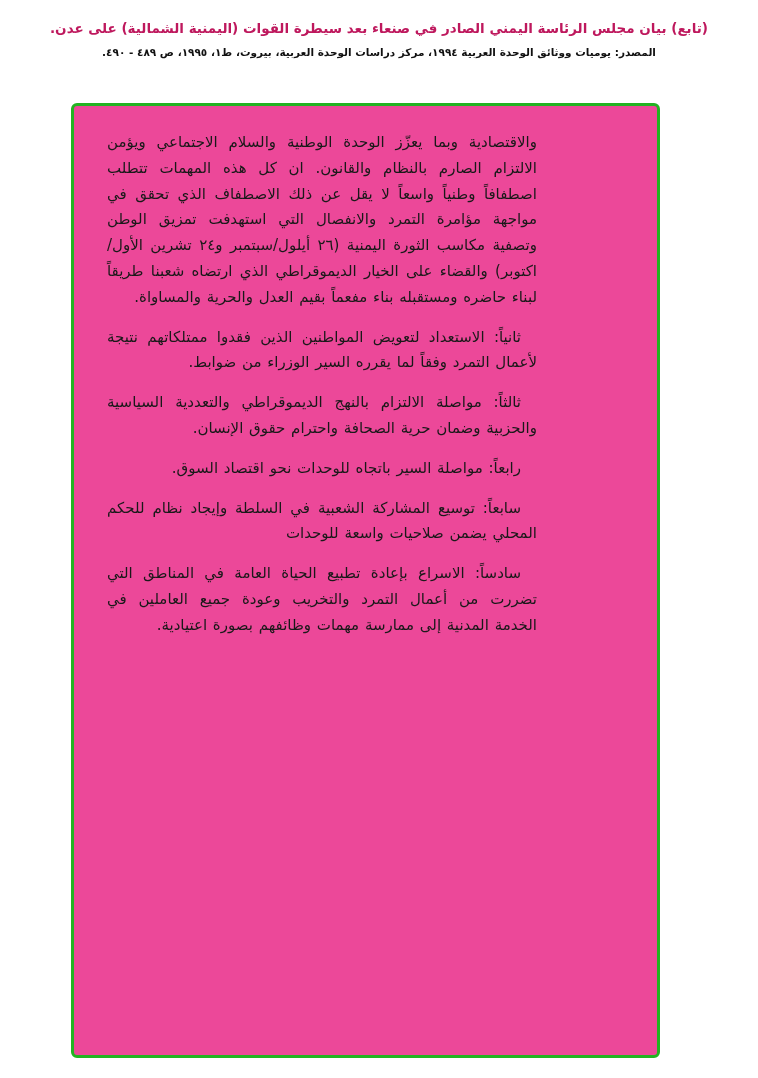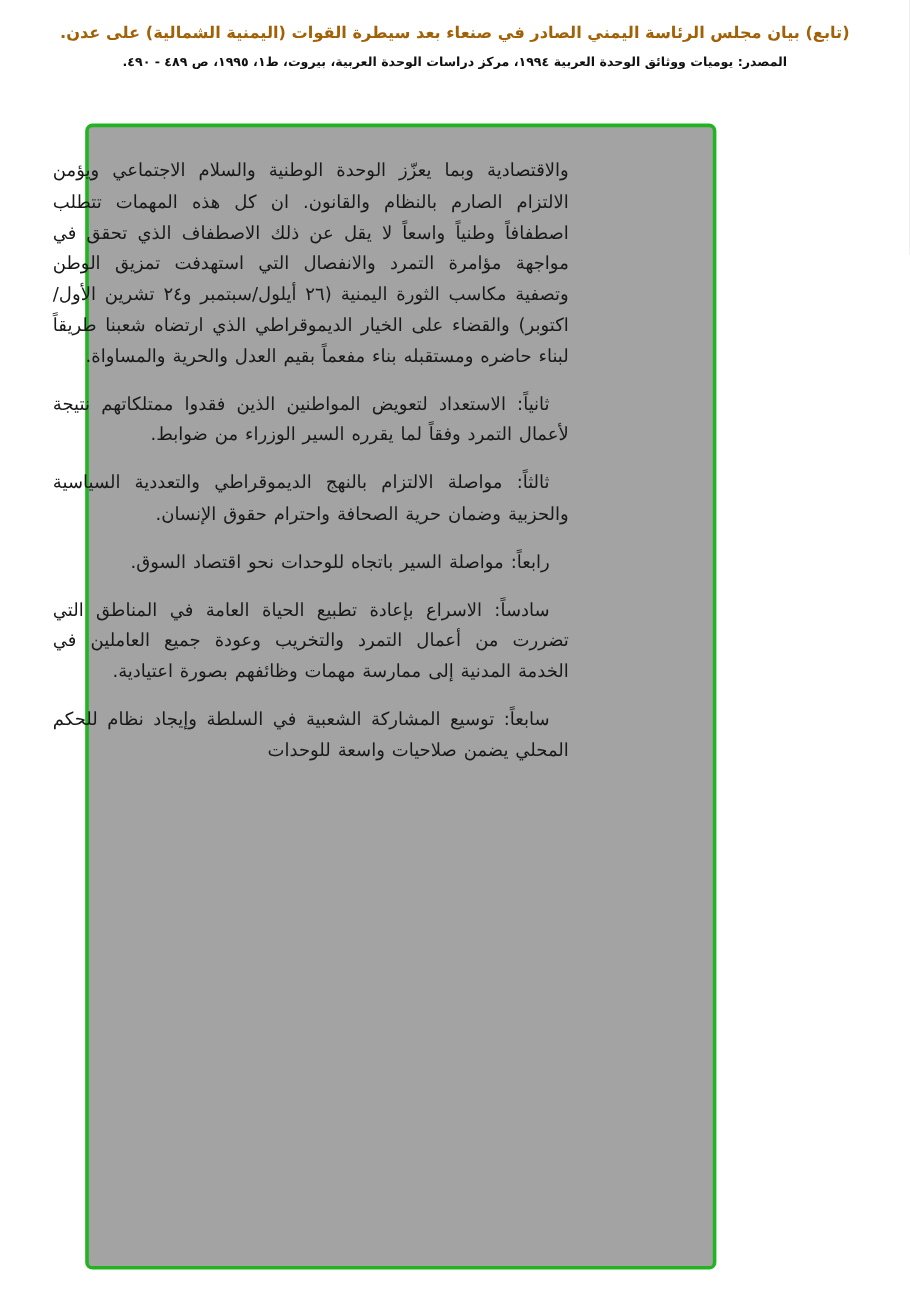--- a/index.html
+++ b/index.html
@@ -20,38 +20,38 @@
     position: absolute;
     top: 18px;
     right: 40px;
     left: 40px;
     text-align: center;
   }
   .doc-title {
     font-size: 13.5px;
     font-weight: bold;
     line-height: 1.6;
-    color: #a16207;
+    color: #be185d;
   }
   .doc-source {
     margin-top: 6px;
     font-size: 10.5px;
     font-weight: bold;
     color: #111111;
     letter-spacing: 0.2px;
   }
   .green-frame {
     position: absolute;
     top: 103px;
     left: 71px;
-    width: 526px;
+    width: 589px;
     height: 955px;
     border: 3px solid var(--frame-color, #22b322);
     border-radius: 6px;
-    background: #a3a3a3;
+    background: #ec4899;
   }
   .text-column {
     position: absolute;
     top: 24px;
     right: 120px;
     width: 430px;
     direction: rtl;
   }
   .text-column p {
     margin: 0 0 14px 0;
@@ -73,16 +73,16 @@
   <div class="doc-title">(تابع) بيان مجلس الرئاسة اليمني الصادر في صنعاء بعد سيطرة القوات (اليمنية الشمالية) على عدن.</div>
   <div class="doc-source">المصدر: يوميات ووثائق الوحدة العربية ١٩٩٤، مركز دراسات الوحدة العربية، بيروت، ط١، ١٩٩٥، ص ٤٨٩ - ٤٩٠.</div>
 </div>
 
 <div class="green-frame">
   <div class="text-column">
     <p class="first">والاقتصادية وبما يعزّز الوحدة الوطنية والسلام الاجتماعي ويؤمن الالتزام الصارم بالنظام والقانون. ان كل هذه المهمات تتطلب اصطفافاً وطنياً واسعاً لا يقل عن ذلك الاصطفاف الذي تحقق في مواجهة مؤامرة التمرد والانفصال التي استهدفت تمزيق الوطن وتصفية مكاسب الثورة اليمنية (٢٦ أيلول/سبتمبر و٢٤ تشرين الأول/ اكتوبر) والقضاء على الخيار الديموقراطي الذي ارتضاه شعبنا طريقاً لبناء حاضره ومستقبله بناء مفعماً بقيم العدل والحرية والمساواة.</p>
     <p>ثانياً: الاستعداد لتعويض المواطنين الذين فقدوا ممتلكاتهم نتيجة لأعمال التمرد وفقاً لما يقرره السير الوزراء من ضوابط.</p>
     <p>ثالثاً: مواصلة الالتزام بالنهج الديموقراطي والتعددية السياسية والحزبية وضمان حرية الصحافة واحترام حقوق الإنسان.</p>
     <p>رابعاً: مواصلة السير باتجاه للوحدات نحو اقتصاد السوق.</p>
+    <p>سابعاً: توسيع المشاركة الشعبية في السلطة وإيجاد نظام للحكم المحلي يضمن صلاحيات واسعة للوحدات</p>
     <p>سادساً: الاسراع بإعادة تطبيع الحياة العامة في المناطق التي تضررت من أعمال التمرد والتخريب وعودة جميع العاملين في الخدمة المدنية إلى ممارسة مهمات وظائفهم بصورة اعتيادية.</p>
-    <p>سابعاً: توسيع المشاركة الشعبية في السلطة وإيجاد نظام للحكم المحلي يضمن صلاحيات واسعة للوحدات</p>
   </div>
 </div>
 
 </body></html>

